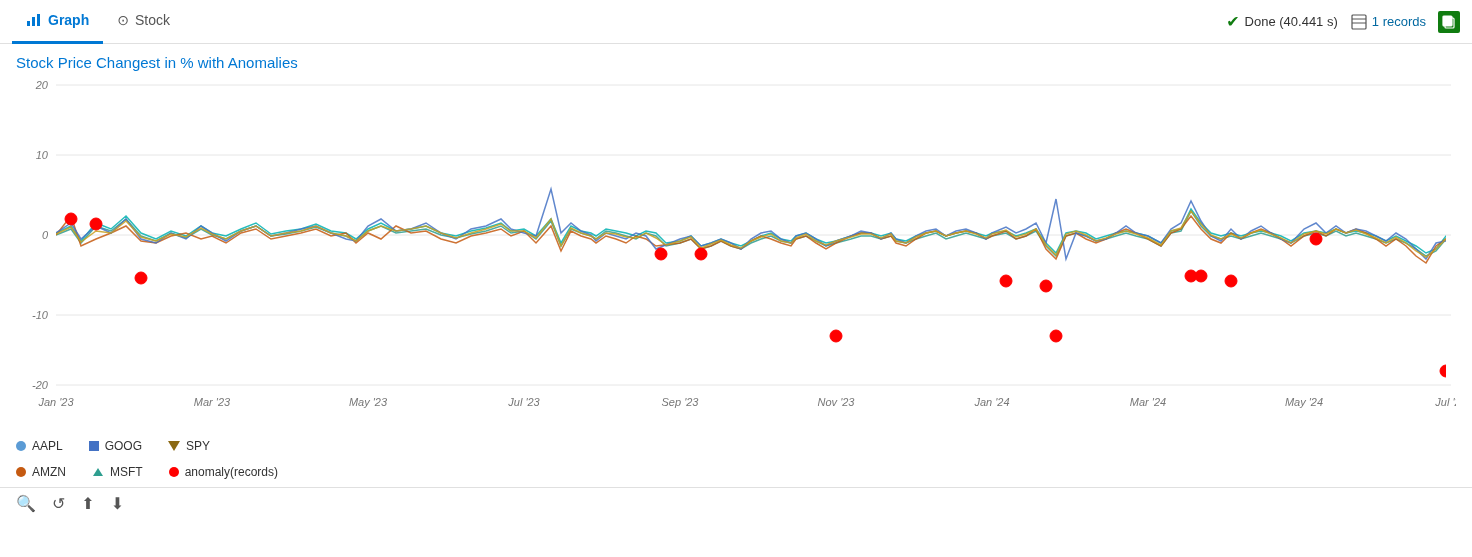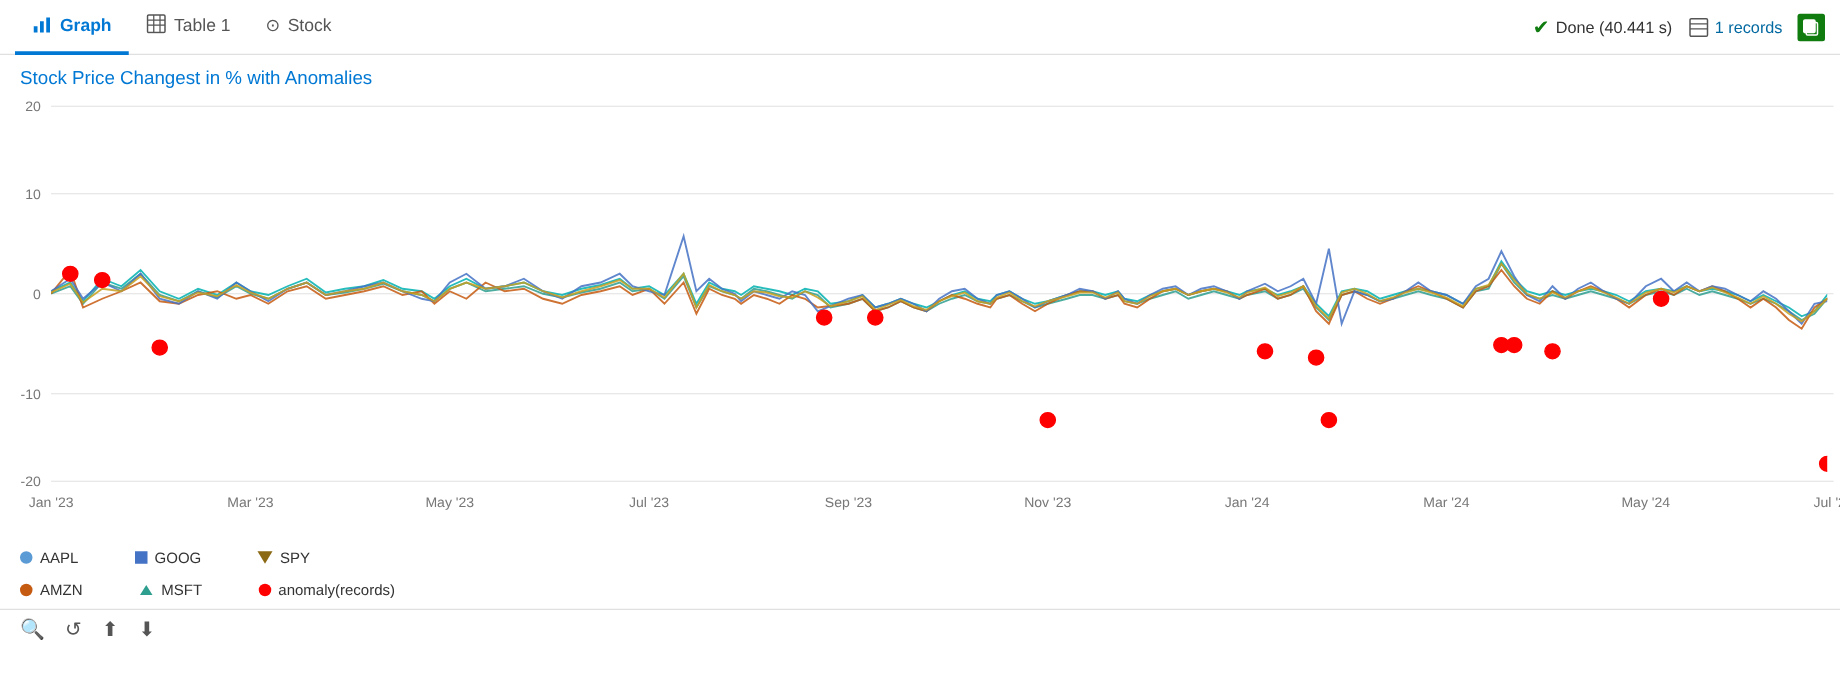--- a/index.html
+++ b/index.html
@@ -47,28 +47,29 @@
       padding: 6px 0 0 0;
       position: relative;
       height: calc(100vh - 44px);
     }
     .chart-title {
       color: #0078d4; font-size: 15px; font-weight: 500;
       padding: 4px 16px 0 16px;
     }
     .chart-container {
       position: relative;
-      margin: 0 0;
+      margin: 0 16px;
       height: 360px;
+      font-style: italic;
     }
     svg.chart-svg {
       width: 100%; height: 100%;
     }
     .legend-area {
-      display: flex; flex-wrap: wrap; gap: 6px 45px;
+      display: flex; flex-wrap: wrap; gap: 6px 26px;
       padding: 8px 16px;
     }
     .legend-item {
       display: flex; align-items: center; gap: 6px;
       font-size: 12px; color: #333;
     }
     .legend-dot { width: 10px; height: 10px; border-radius: 50%; }
     .legend-square { width: 10px; height: 10px; }
     .legend-tri { width: 0; height: 0; border-left: 6px solid transparent; border-right: 6px solid transparent; border-top: 10px solid #8B6914; }
 
@@ -85,32 +86,20 @@
 <div class="top-bar">
   <div class="tab active">
     <span class="tab-icon">
       <svg width="16" height="16" viewBox="0 0 16 16" fill="none" xmlns="http://www.w3.org/2000/svg">
         <rect x="1" y="10" width="3" height="5" fill="#0078d4"></rect>
         <rect x="6" y="6" width="3" height="9" fill="#0078d4"></rect>
         <rect x="11" y="3" width="3" height="12" fill="#0078d4"></rect>
       </svg>
     </span>
     <span>Graph</span>
-  </div>
-  <div class="tab">
-    <span class="tab-icon">
-      <svg width="16" height="16" viewBox="0 0 16 16" fill="none">
-        <rect x="1" y="1" width="14" height="14" rx="1" stroke="#555" stroke-width="1.2" fill="none"></rect>
-        <line x1="1" y1="5" x2="15" y2="5" stroke="#555" stroke-width="1"></line>
-        <line x1="1" y1="9" x2="15" y2="9" stroke="#555" stroke-width="1"></line>
-        <line x1="6" y1="1" x2="6" y2="15" stroke="#555" stroke-width="1"></line>
-        <line x1="11" y1="1" x2="11" y2="15" stroke="#555" stroke-width="1"></line>
-      </svg>
-    </span>
-    <span>Table 1</span>
   </div>
   <div class="tab">
     <span class="tab-icon">⊙</span>
     <span>Stock</span>
   </div>
 
   <div class="spacer"></div>
 
   <div class="status-area">
     <div class="done-badge">

